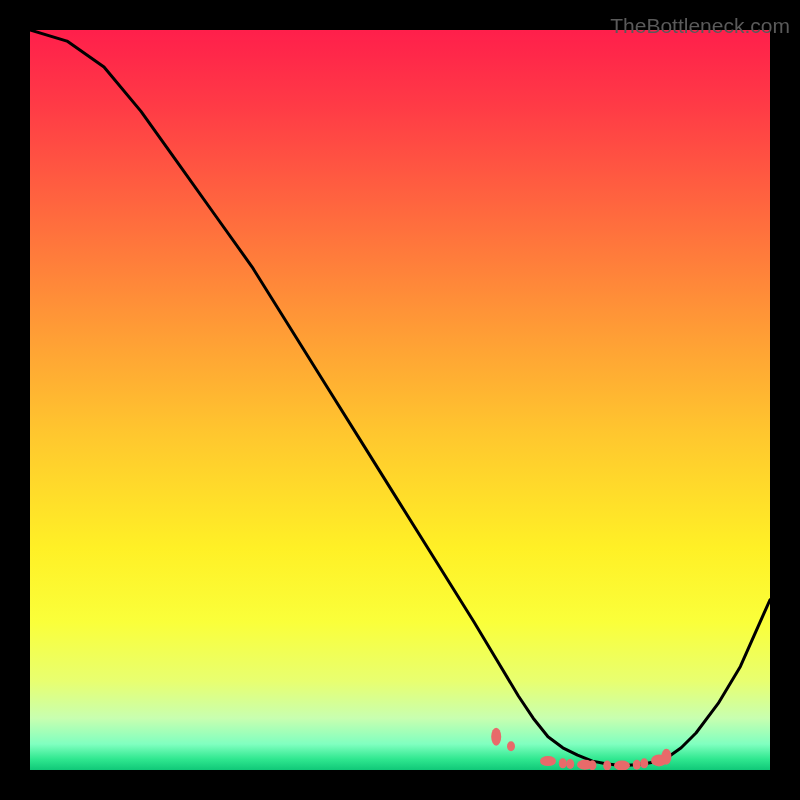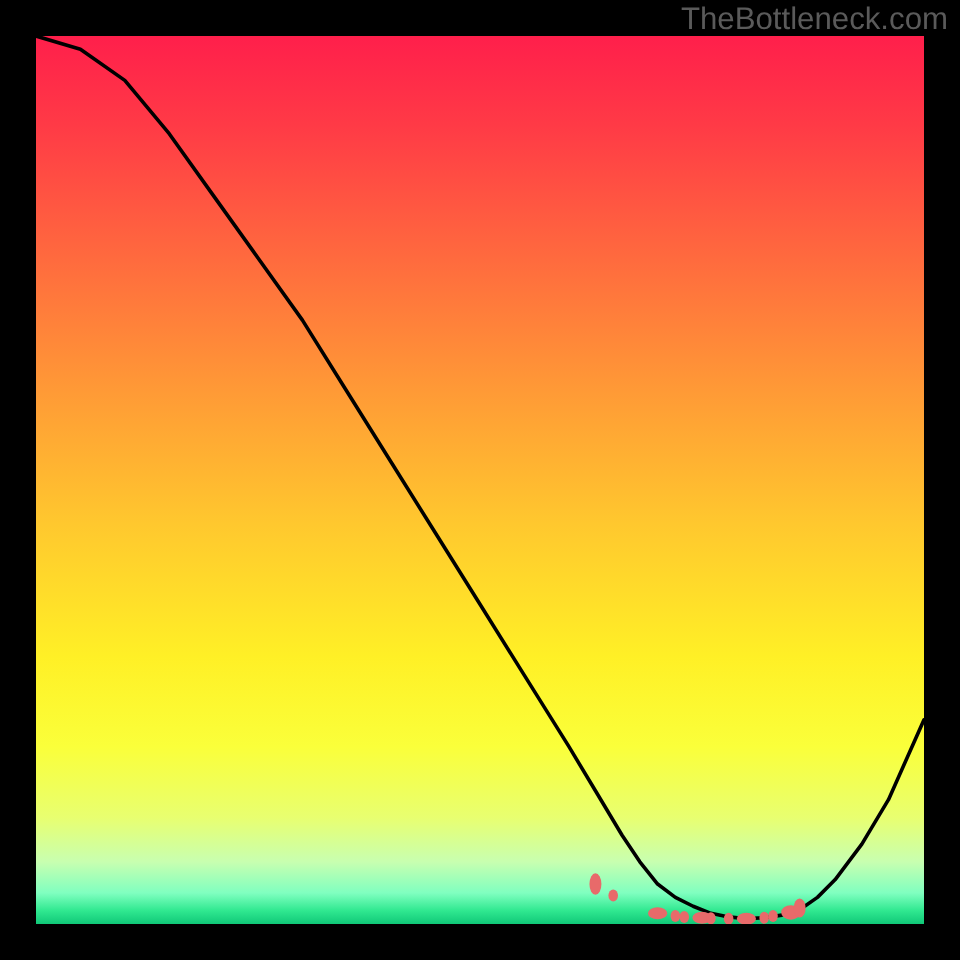--- a/index.html
+++ b/index.html
@@ -6,24 +6,24 @@
   body {
     width: 800px;
     height: 800px;
     background: #000;
     font-family: Arial, Helvetica, sans-serif;
     overflow: hidden;
     position: relative;
   }
   .watermark {
     position: absolute;
-    top: 0;
+    top: 14px;
     right: 10px;
     color: #5a5a5a;
-    font-size: 26px;
+    font-size: 21px;
     font-weight: 400;
     letter-spacing: 0px;
     z-index: 10;
   }
   .frame {
     position: absolute;
     left: 30px;
     top: 30px;
     width: 740px;
     height: 740px;

